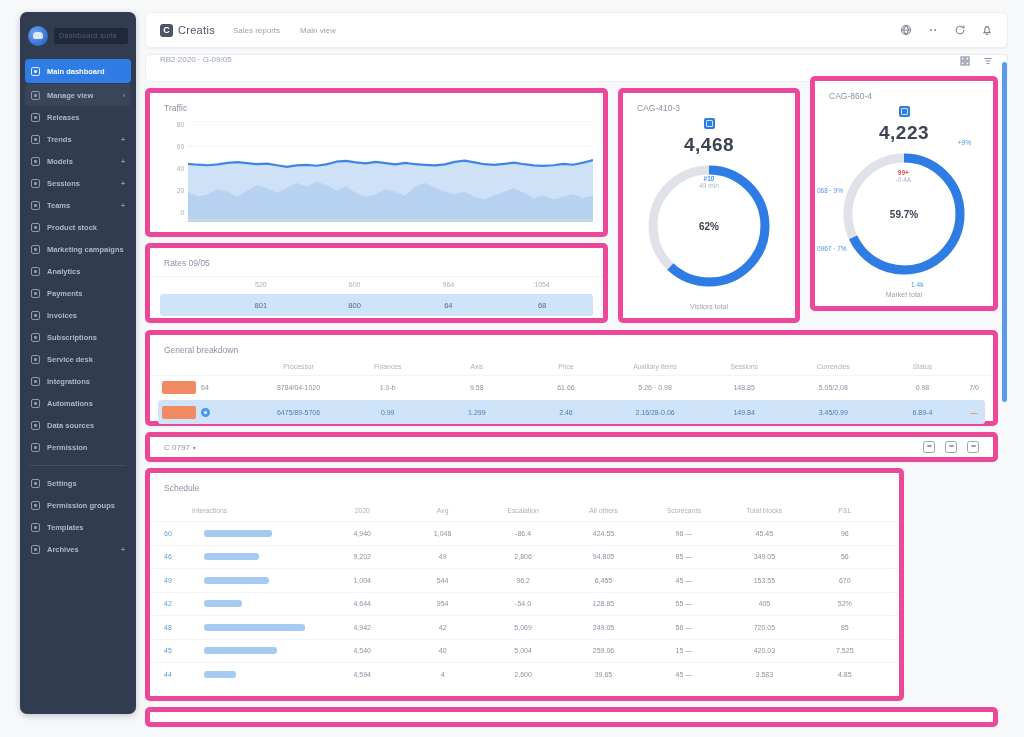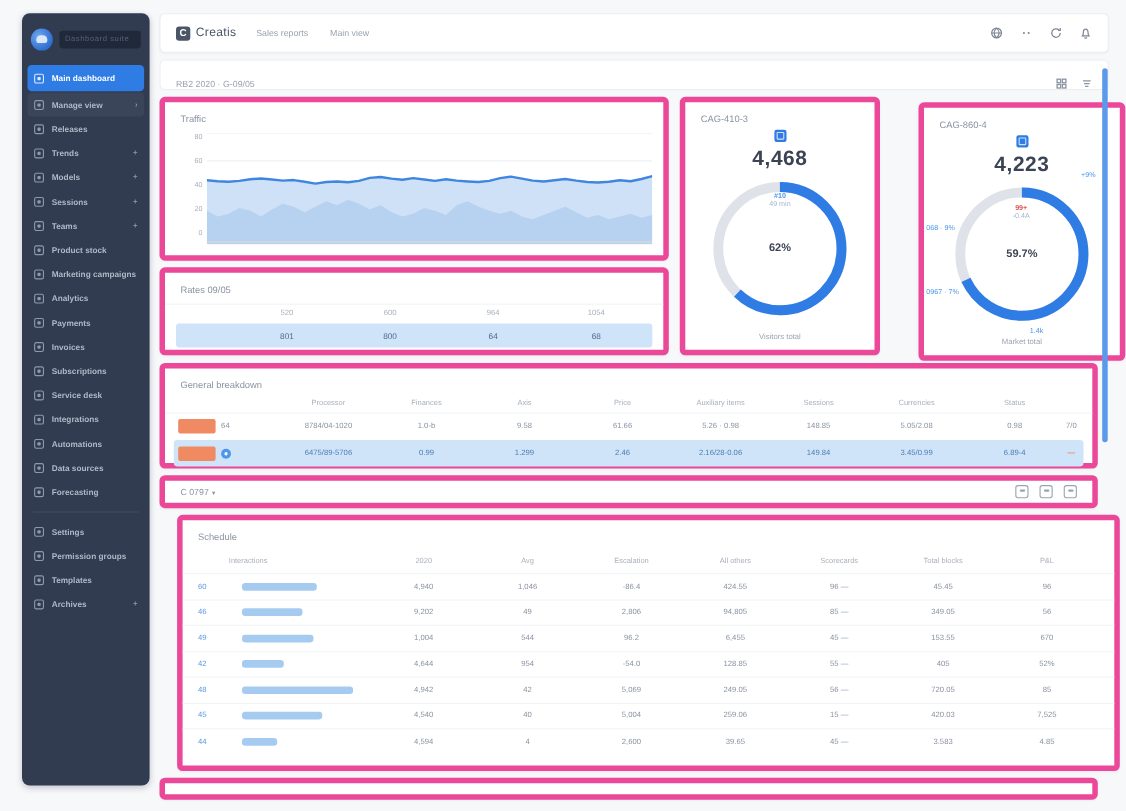--- a/index.html
+++ b/index.html
@@ -67,21 +67,21 @@
   .nav-menu { display:flex; gap:20px; }
   .nav-link { font-size:8px; color:#9aa3b1; cursor:pointer; }
   .nav-icons { margin-left:auto; display:flex; gap:14px; align-items:center; }
   .nav-icon { width:13px; height:13px; color:#7d8695; cursor:pointer; display:flex;
     align-items:center; justify-content:center; font-size:10px; }
   .nav-icon svg { width:12px; height:12px; stroke:#7d8695; fill:none; stroke-width:1.3; }
   
   #page-header {
     position:absolute; left:145px; top:54px; width:863px; height:28px;
     background:#fff; border-radius:5px; border:1px solid #eceef2;
-    display:flex; align-items:flex-end; padding:0 14px;
+    display:flex; align-items:flex-start; padding:0 14px;
   }
   #page-header .ph-title { font-size:8px; color:#9aa3b1; }
   #page-header .ph-icons { margin-left:auto; display:flex; gap:12px; }
   .ph-icon { width:11px; height:11px; color:#8b94a3; cursor:pointer; font-size:9px;
     display:flex; align-items:center; justify-content:center;}
   .ph-icon svg{ width:10px; height:10px; stroke:#8b94a3; fill:none; stroke-width:1.2;}
   
   .card-title { font-size:8.5px; color:#8a93a2; padding:10px 14px 0 14px; }
   
   #card-traffic { left:145px; top:88px; width:463px; height:149px; }
@@ -93,21 +93,21 @@
   
   #card-mini { left:145px; top:243px; width:463px; height:80px; }
   .mini-head, .mini-row { display:grid; grid-template-columns:50px repeat(4,1fr); 
     align-items:center; padding:0 14px; }
   .mini-head { margin-top:8px; height:16px; border-top:1px solid #f0f2f5; }
   .mini-head span { font-size:7px; color:#aab1bc; text-align:center; }
   .mini-row { height:22px; margin:2px 10px 0 10px; padding:0 4px; background:#cfe4f8; border-radius:3px; }
   .mini-row span { font-size:7.5px; color:#53688a; text-align:center; }
   
   #card-donut1 { left:618px; top:88px; width:182px; height:235px; }
-  #card-donut2 { left:810px; top:93px; width:188px; height:235px;margin-left:25px; }
+  #card-donut2 { left:810px; top:76px; width:188px; height:235px; }
   .kpi-line { display:flex; align-items:center; gap:5px; padding:5px 14px 0 14px;flex-direction:column; }
   .kpi-glyph { width:11px; height:11px; border-radius:2px; background:#2e7ce4; position:relative; }
   .kpi-glyph:after{content:""; position:absolute; inset:2px; border:1px solid #cfe0f8; border-radius:1px;}
   .kpi-value { font-size:19px; font-weight:bold; color:#3b4354; letter-spacing:.5px; }
   .donut-zone { position:absolute; left:0; right:0; top:66px; bottom:26px; }
   .donut-zone svg { position:absolute; left:50%; top:50%; transform:translate(-50%,-50%); }
   .donut-center { position:absolute; left:50%; top:50%; transform:translate(-50%,-50%);
     font-size:10px; font-weight:bold; color:#3b4354; }
   .donut-caption { position:absolute; left:0; right:0; bottom:8px; text-align:center;
     font-size:7px; color:#9aa3b1; }
@@ -137,21 +137,21 @@
   #card-toolbar { left:145px; top:432px; width:853px; height:30px;
     display:flex; align-items:center; padding:0 14px; }
   .tb-label { font-size:8px; color:#8a93a2; cursor:pointer; }
   .tb-caret { font-size:6px; color:#8a93a2; margin-left:3px; }
   .tb-icons { margin-left:auto; display:flex; gap:10px; }
   .tb-icon { width:12px; height:12px; border:1.2px solid #9aa3b1; border-radius:2.5px;
     cursor:pointer; position:relative; }
   .tb-icon:after{content:""; position:absolute; left:2.5px; top:2.5px; right:2.5px; height:2px;
     background:#9aa3b1; border-radius:1px;}
   
-  #card-schedule { left:161px; top:468px; width:857px; height:233px; }
+  #card-schedule { left:145px; top:468px; width:759px; height:233px; }
   .sc-head, .sc-row { display:grid; grid-template-columns:40px 118px repeat(7,1fr);
     align-items:center; padding:0 14px; }
   .sc-head { height:22px; margin-top:6px; }
   .sc-head span { font-size:6.8px; color:#aab1bc; text-align:center; }
   .sc-head span:first-child { grid-column:1 / 3; text-align:left; padding-left:28px; }
   .sc-row { height:23.5px; border-top:1px solid #f2f4f7; }
   .sc-id { font-size:7px; color:#5b9be0; }
   .sc-bar-wrap { height:7px; width:100%; position:relative; }
   .sc-bar { position:absolute; left:0; top:0; height:7px; border-radius:3px; background:#a6cbf0; }
   .sc-row span.val { font-size:7px; color:#8a93a2; text-align:center; }
@@ -237,21 +237,21 @@
       <div class="side-item">
         <span class="glyph"></span>
         <span class="lbl">Automations</span>
       </div>
       <div class="side-item">
         <span class="glyph"></span>
         <span class="lbl">Data sources</span>
       </div>
       <div class="side-item">
         <span class="glyph"></span>
-        <span class="lbl">Forecasting</span>
+        <span class="lbl">Permission</span>
       </div>
       <div class="side-divider"></div>
       <div class="side-item">
         <span class="glyph"></span>
         <span class="lbl">Settings</span>
       </div>
       <div class="side-item">
         <span class="glyph"></span>
         <span class="lbl">Permission groups</span>
       </div>

